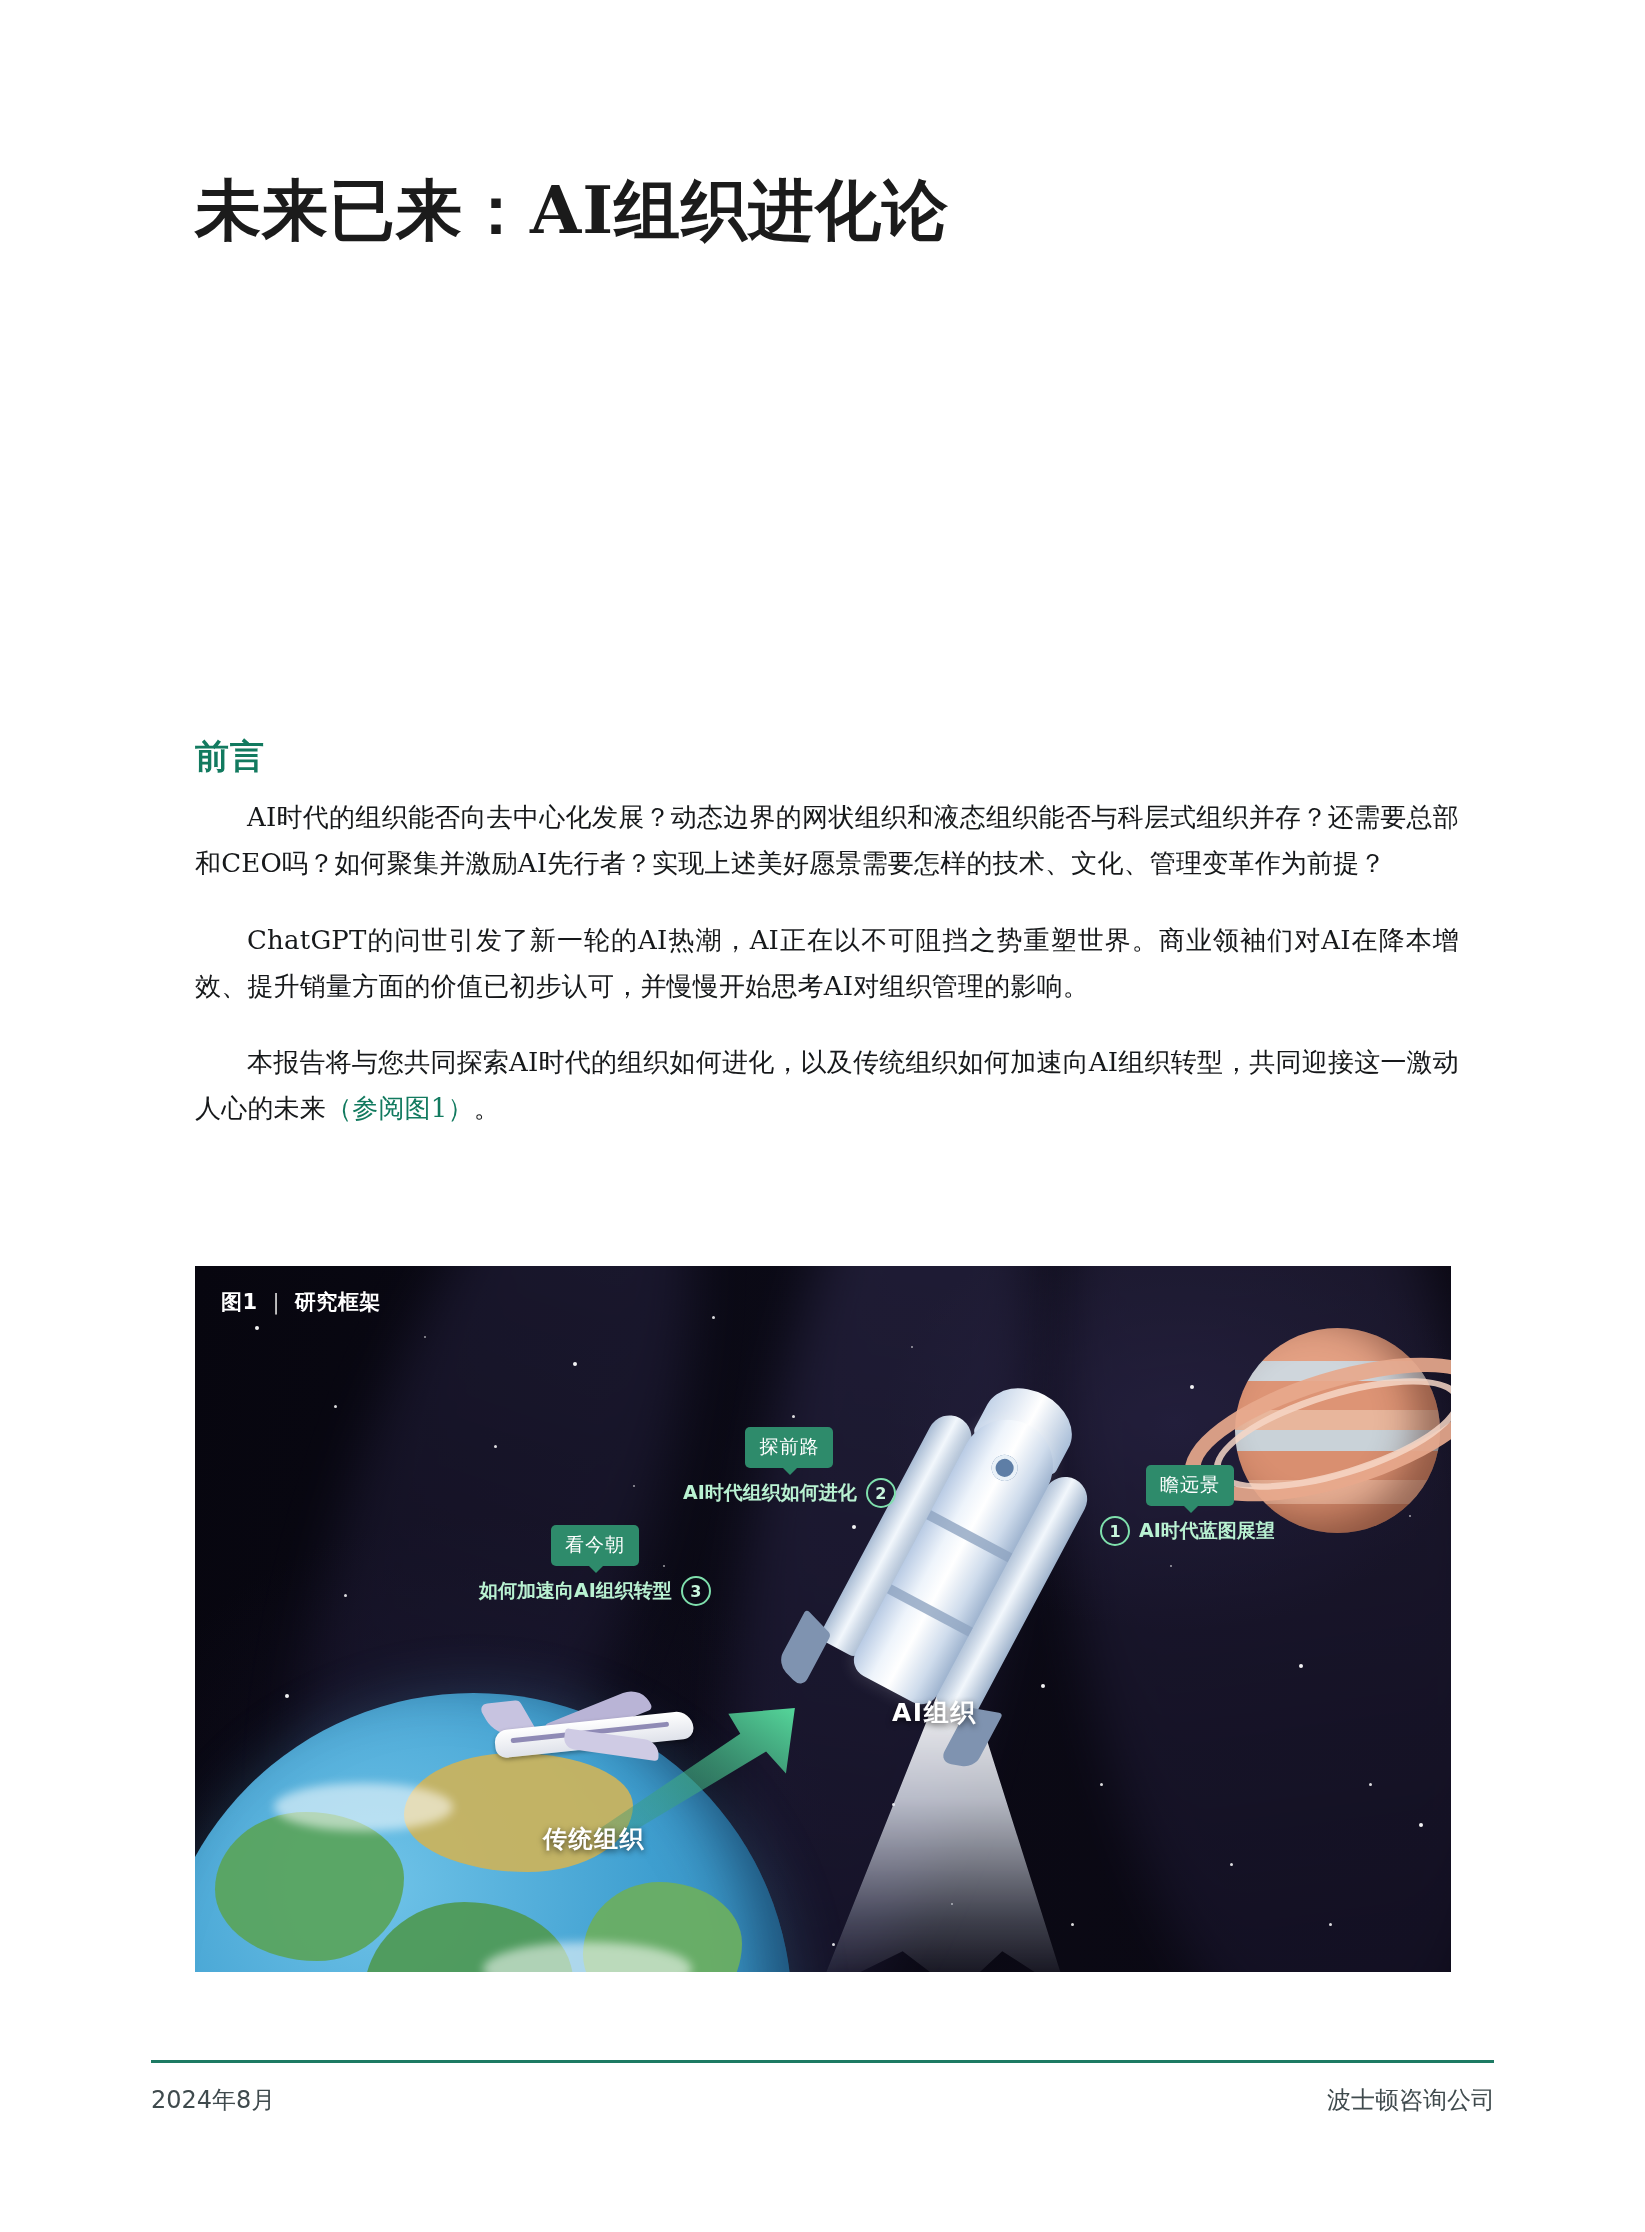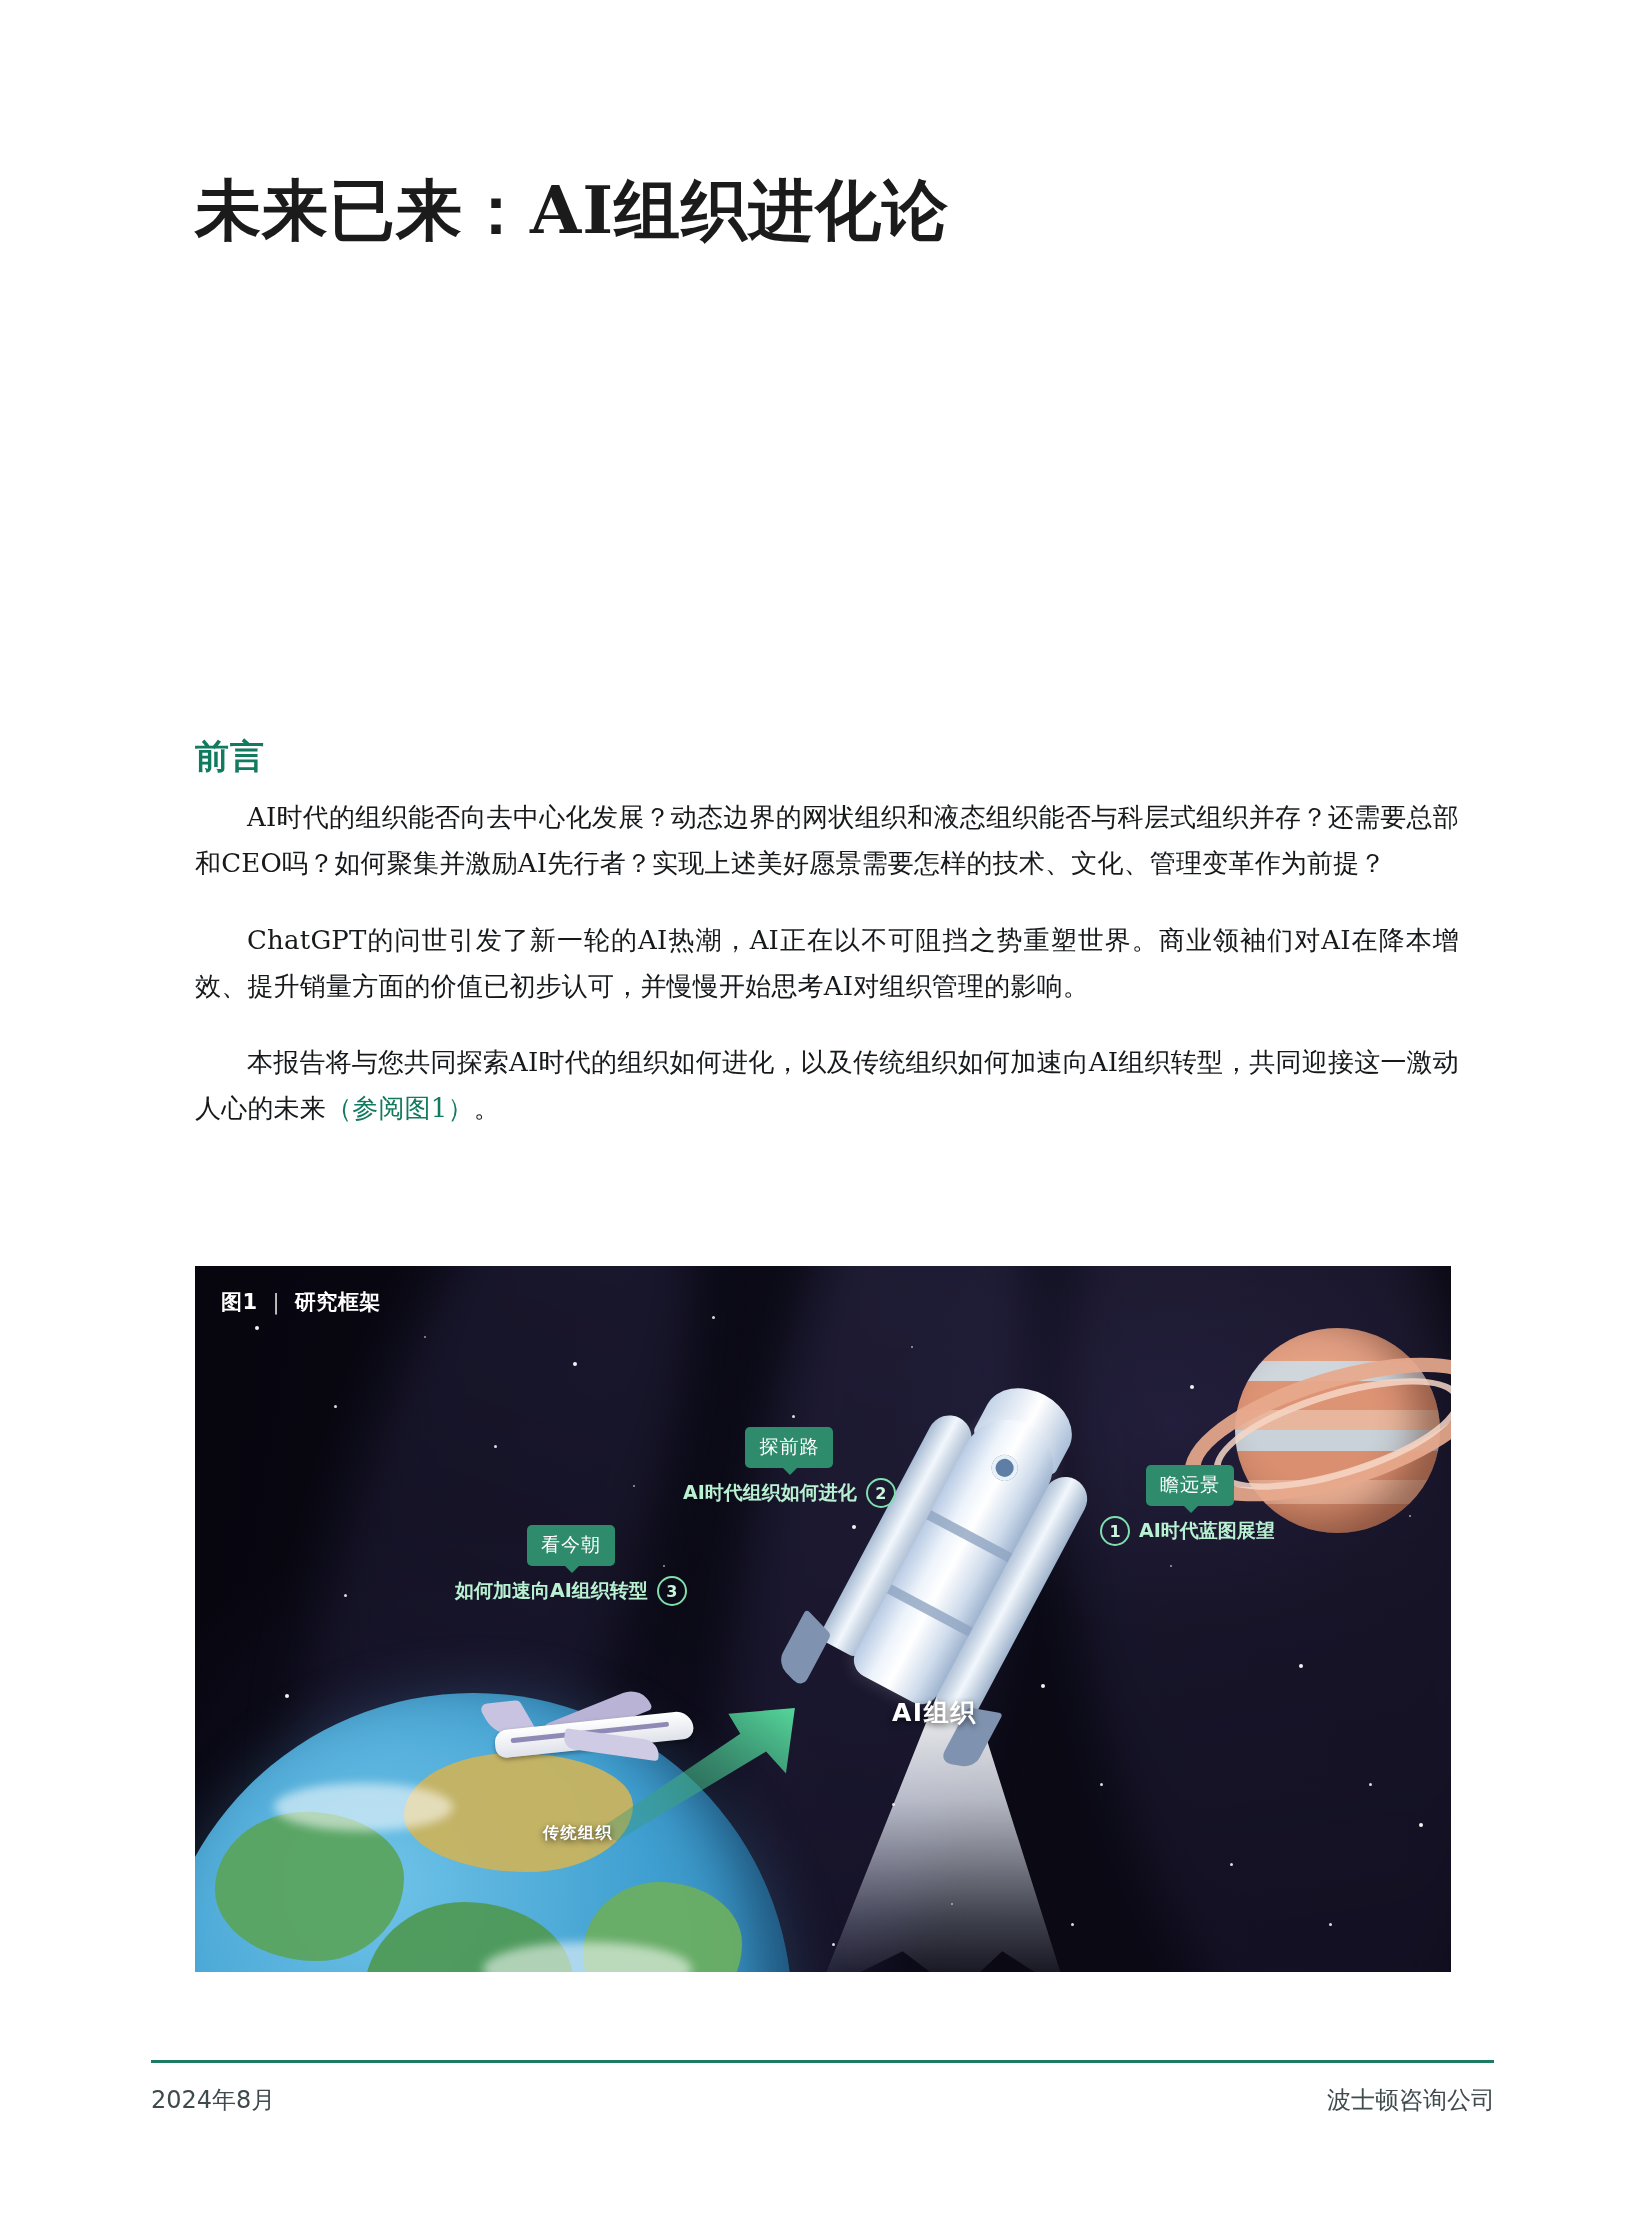--- a/index.html
+++ b/index.html
@@ -402,34 +402,34 @@
     border: 2px solid #7fe0ad;
     color: #c8f6dd;
     font-size: 16px;
     font-weight: bold;
     flex: 0 0 auto;
   }
 
   .callout-1 { left: 905px; top: 199px; text-align: left; }
   .callout-1 .chip-wrap { margin-left: 46px; }
   .callout-2 { left: 488px; top: 161px; text-align: center; }
-  .callout-3 { left: 260px; top: 259px; text-align: center; }
+  .callout-3 { left: 284px; top: 259px; text-align: center; }
 
   .label-free {
     position: absolute;
     z-index: 30;
     color: #ffffff;
     font-family: "DejaVu Sans", sans-serif;
     font-weight: bold;
     font-size: 25px;
     letter-spacing: 1.5px;
     text-shadow: 0 2px 6px rgba(0,0,0,.65);
   }
   .label-ai  { left: 697px; top: 430px; }
-  .label-trad{ left: 348px; top: 557px; font-size: 16px; }
+  .label-trad{ left: 348px; top: 557px; font-size: 24px; }
 
   
   .footer-rule {
     position: absolute;
     left: 151px;
     top: 2060px;
     width: 1343px;
     height: 3px;
     background: #1d7a63;
   }

